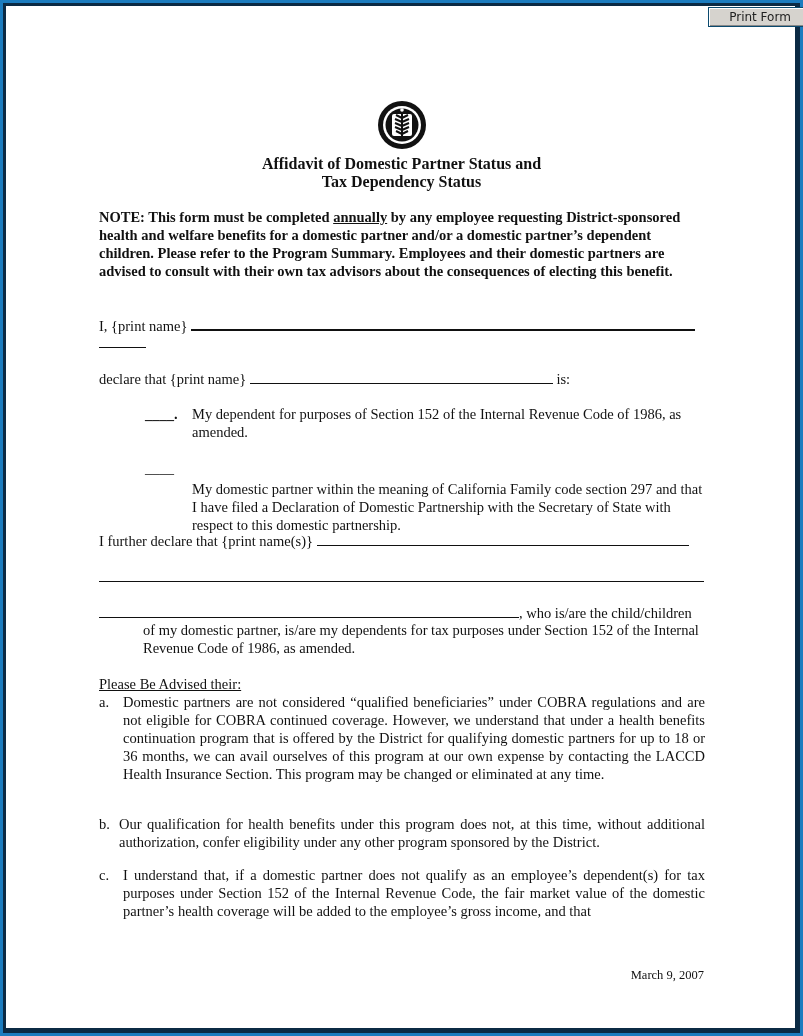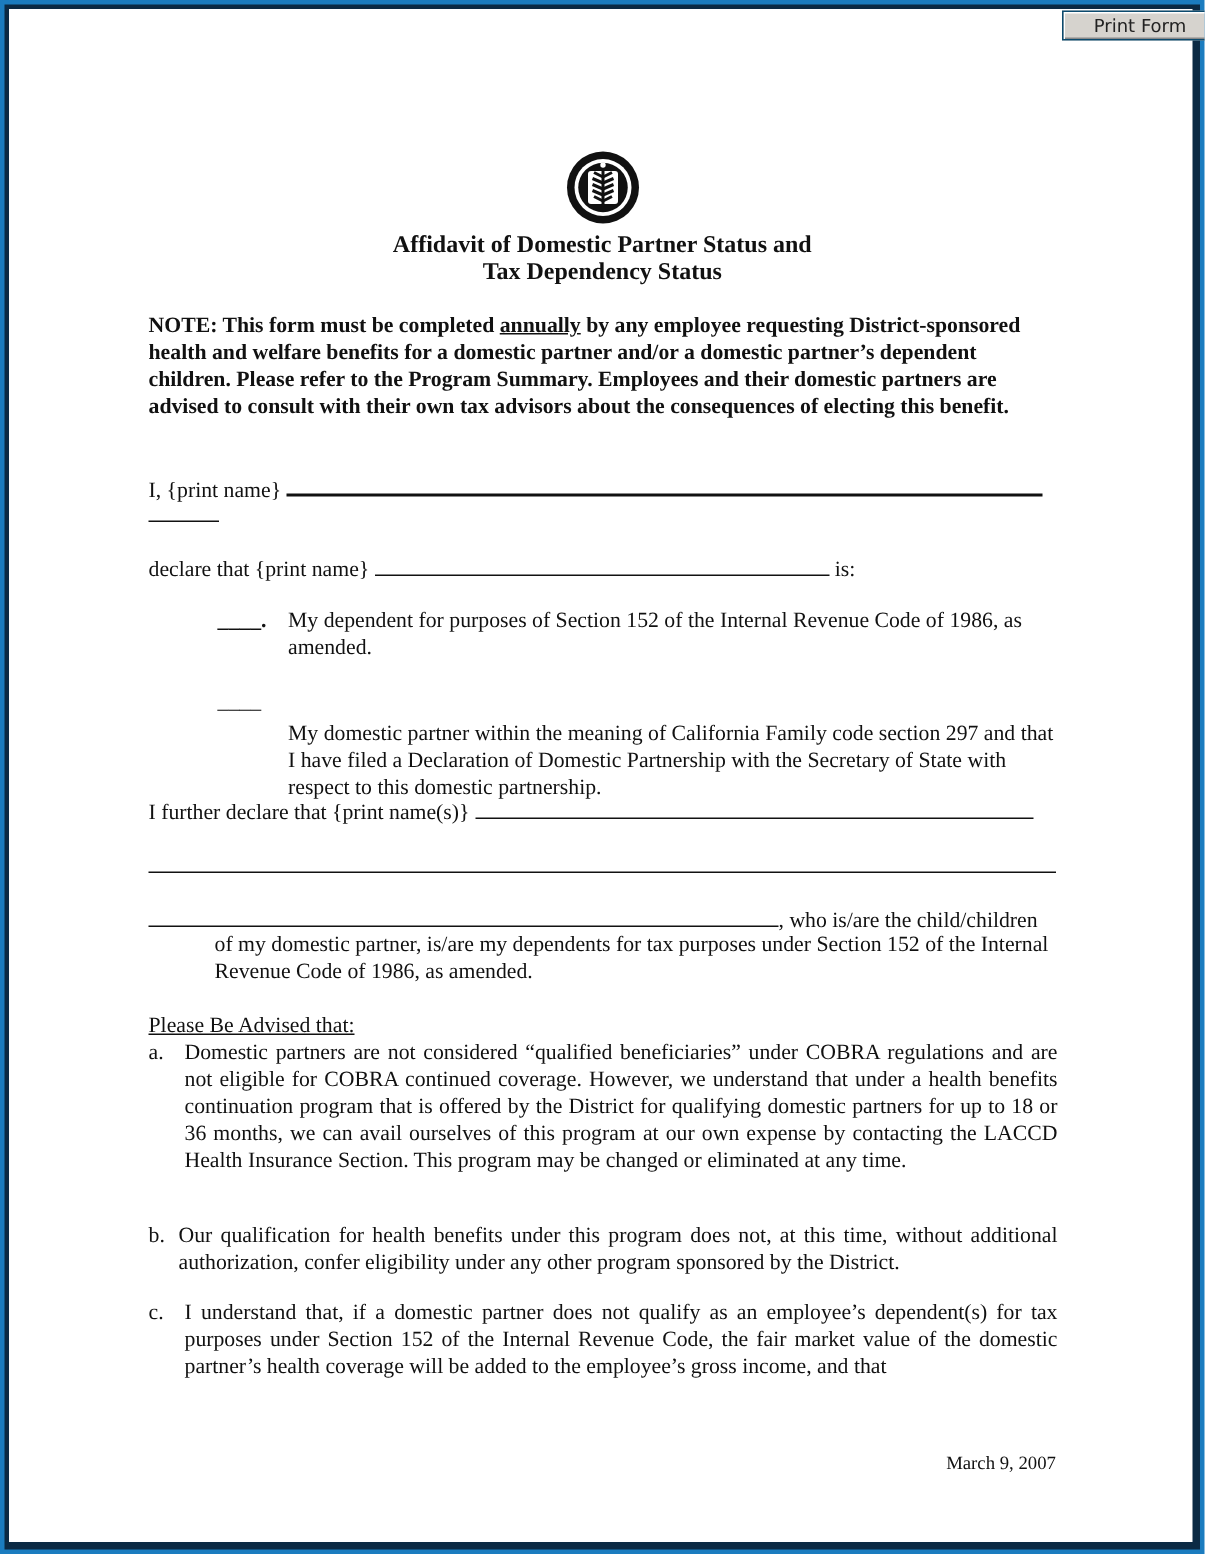--- a/index.html
+++ b/index.html
@@ -99,21 +99,21 @@
   <span class="blank" style="width:372px; height:14px;"></span>
 </div>
 
 <div class="abs" style="left:99px; top:567px; width:605px; height:14px; border-bottom:1px solid #111;"></div>
 
 <div class="abs line-txt" style="left:99px; top:603px; width:606px;">
   <span class="blank" style="width:420px; height:14px;"></span><span>, who is/are the child/children</span>
 </div>
 <div class="abs para" style="left:99px; top:621px; width:606px;margin-left:44px;">of my domestic partner, is/are my dependents for tax purposes under Section 152 of the Internal Revenue Code of 1986, as amended.</div>
 
-<div class="abs para u" style="left:99px; top:675px;">Please Be Advised that:</div>
+<div class="abs para u" style="left:99px; top:675px;">Please Be Advised their:</div>
 
 <div class="abs para" style="left:99px; top:693px; width:606px;">
   <span class="item-letter">a.</span>
   <div class="justify" style="margin-left:24px;">Domestic partners are not considered “qualified beneficiaries” under COBRA regulations and are not eligible for COBRA continued coverage.  However, we understand that under a health benefits continuation program that is offered by the District for qualifying domestic partners for up to 18 or 36 months, we can avail ourselves of this program at our own expense by contacting the LACCD Health Insurance Section.  This program may be changed or eliminated at any time.</div>
 </div>
 
 <div class="abs para" style="left:99px; top:815px; width:606px;">
   <span class="item-letter">b.</span>
   <div class="justify" style="margin-left:20px;">Our qualification for health benefits under this program does not, at this time, without additional authorization, confer eligibility under any other program sponsored by the District.</div>
 </div>

